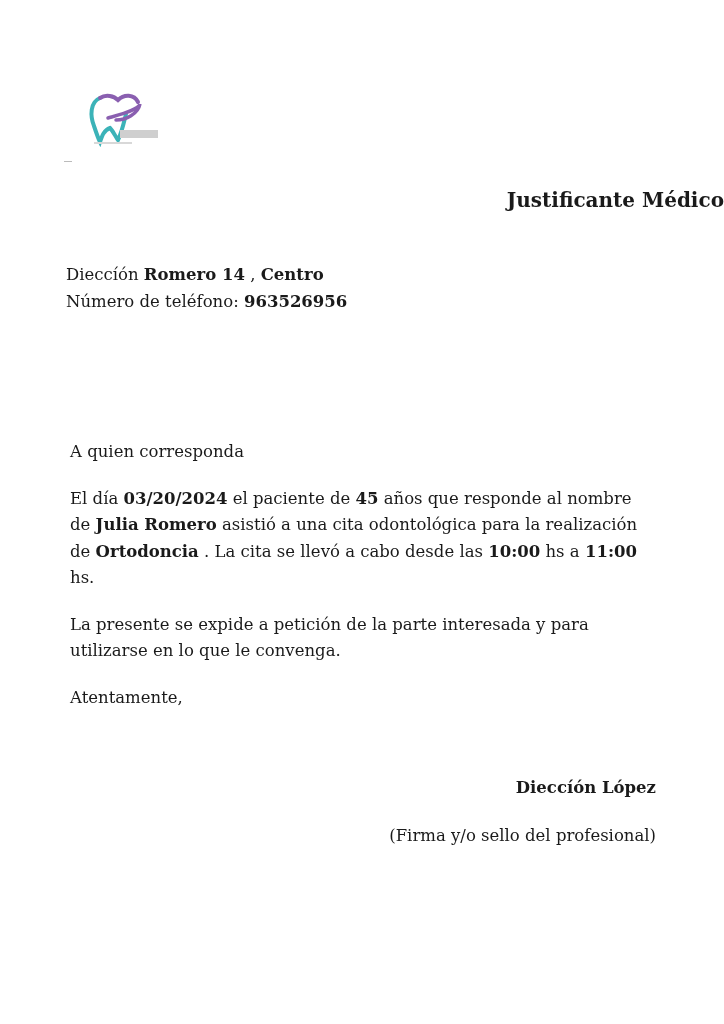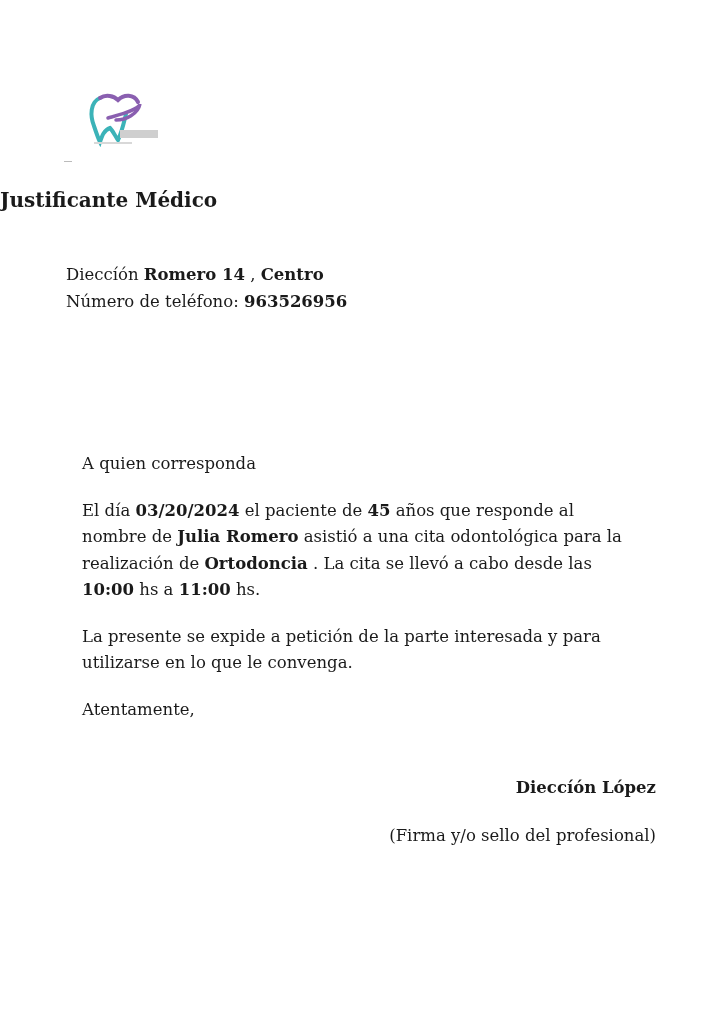--- a/index.html
+++ b/index.html
@@ -1,24 +1,24 @@
 <!DOCTYPE html>
 <html><head>
 <meta charset="utf-8">
 <style>
   html, body { margin:0; padding:0; background:#ffffff; }
   body { width:724px; height:1024px; position:relative; overflow:hidden;
          font-family:"DejaVu Serif", "Liberation Serif", serif; color:#1a1a1a; }
   .logo { position:absolute; left:86px; top:92px; width:80px; height:56px; }
   .logo-line { position:absolute; left:94px; top:142px; width:38px; height:2px; background:#d8d8d8; }
   .logo-dash { position:absolute; left:64px; top:161px; width:8px; height:1px; background:#bbb; }
-  .title { position:absolute; left:0; right:0; top:188px; text-align:left; font-weight:bold; font-size:20px; }
+  .title { position:absolute; left:0; right:0; top:188px; text-align:right; font-weight:bold; font-size:20px; }
   .info { position:absolute; left:66px; top:262px; font-size:16.5px; line-height:26.5px; }
   .body { position:absolute; left:66px; top:435px; width:590px; font-size:16.5px; line-height:26.5px; }
-  .body p { margin:16px; }
+  .body p { margin:4px; }
   .p2 { margin-top:20px !important; }
   .p3 { margin-top:20px !important; }
   .p4 { margin-top:20px !important; }
   b { font-weight:bold; }
   .sig-name { position:absolute; right:68px; top:778px; font-weight:bold; font-size:16.5px; }
   .sig-note { position:absolute; right:68px; top:826px; font-size:16.5px;margin-left:24px; }
 </style>
 </head>
 <body>
 

